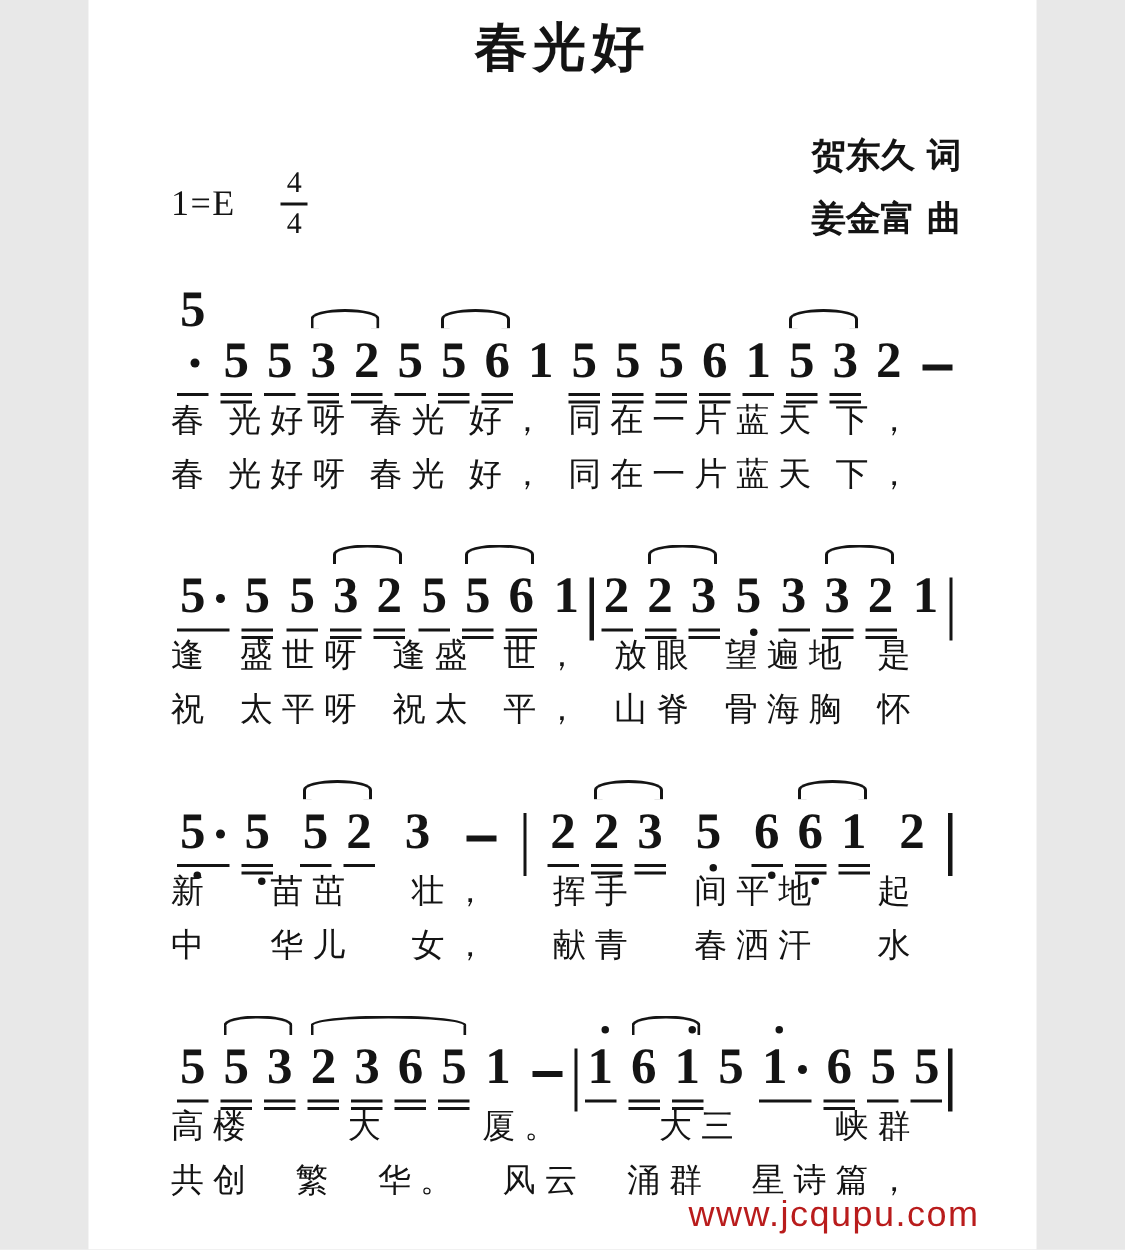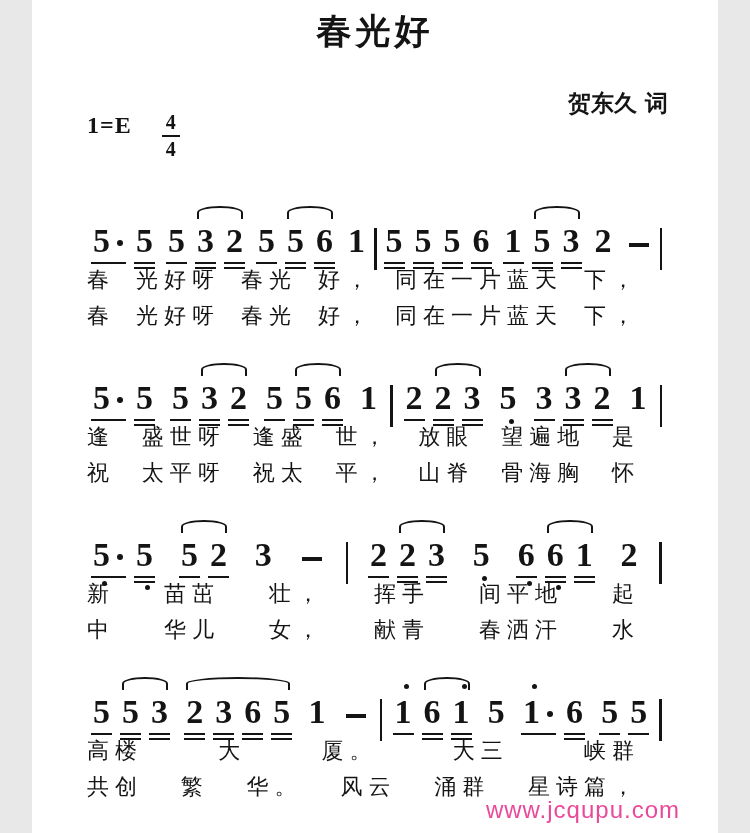--- a/index.html
+++ b/index.html
@@ -1,40 +1,40 @@
 <!DOCTYPE html>
 <html><head>
 <meta charset="utf-8">
 <style>
   html,body{margin:0;padding:0;background:#e8e8e8;}
   .page{
     position:relative;
-    width:686px;height:833px;
+    width:632px;height:833px;
     background:#ffffff;
     margin:0 auto;
     overflow:hidden;
     font-family:"Liberation Serif","DejaVu Serif",serif;
     color:#141414;
   }
   .title{
     padding-top:8px;
     text-align:center;
     font-size:35px;
     font-weight:700;
     letter-spacing:4px;
   }
   .credits{
     position:absolute;top:88px;right:50px;
     font-size:23px;font-weight:700;
   }
   .credit-line{display:flex;justify-content:flex-end;gap:8px;margin-bottom:11px;}
   .keyrow{
     position:absolute;left:55px;top:112px;
-    display:flex;align-items:flex-start;
-    font-weight:700;
+    display:flex;align-items:center;
+    font-weight:400;
   }
   .key{font-size:24px;letter-spacing:1px;}
   .timesig{
     margin-left:30px;
     display:inline-flex;flex-direction:column;align-items:center;
     font-size:20px;line-height:1.05;
   }
   .tsnum{border-bottom:2.5px solid #141414;padding:0 4px 2px;}
   .tsden{padding-top:2px;}
   .tempo{
@@ -72,34 +72,38 @@
   .dash{width:20px;height:4px;background:#141414;margin:0 8px 11px;align-self:flex-end;}
   .lyric-row{
     display:flex;justify-content:space-between;
     padding:8px 22px 0 0;
     font-size:22px;line-height:1.25;
   }
   .lyric-group{letter-spacing:6px;white-space:nowrap;}
   .watermark{
     position:absolute;right:38px;bottom:9px;
     font-family:"Liberation Sans","DejaVu Sans",sans-serif;
-    font-size:24px;color:#ec4899;letter-spacing:1px;
+    font-size:24px;color:#b91c1c;letter-spacing:1px;
   }
 </style>
 </head>
 <body>
 
 <div class="page">
 
   <div class="title">春光好</div>
 
   <div class="credits">
     <div class="credit-line">
       <span>贺东久</span>
       <span>词</span>
+    </div>
+    <div class="credit-line">
+      <span>姜金富</span>
+      <span>曲</span>
     </div>
   </div>
 
   <div class="keyrow">
     <span class="key">1=E</span>
     <span class="timesig">
       <span class="tsnum">4</span>
       <span class="tsden">4</span>
     </span>
   </div>

